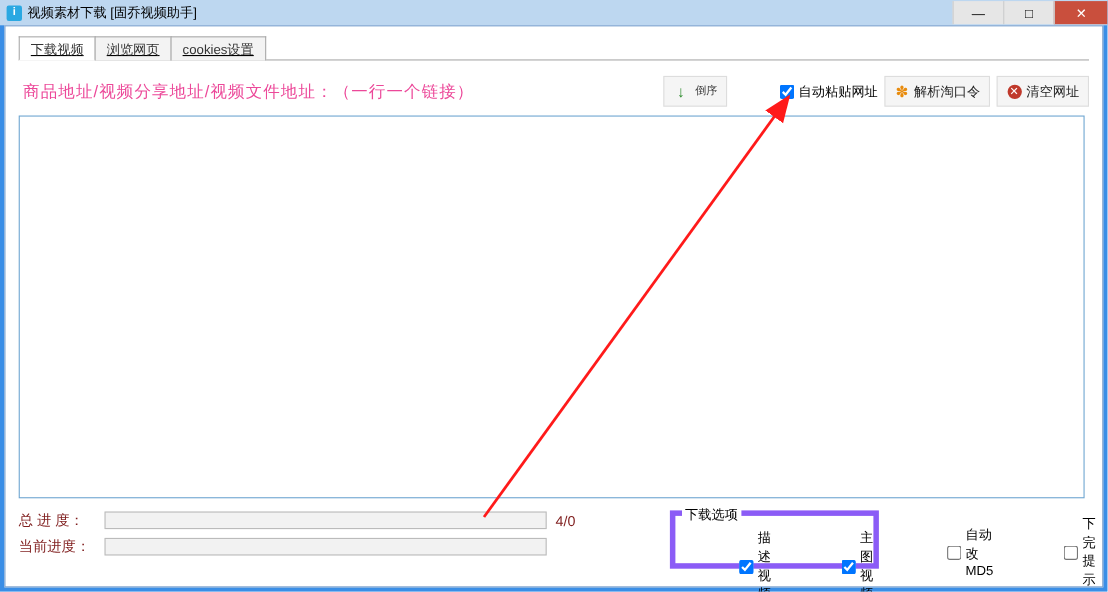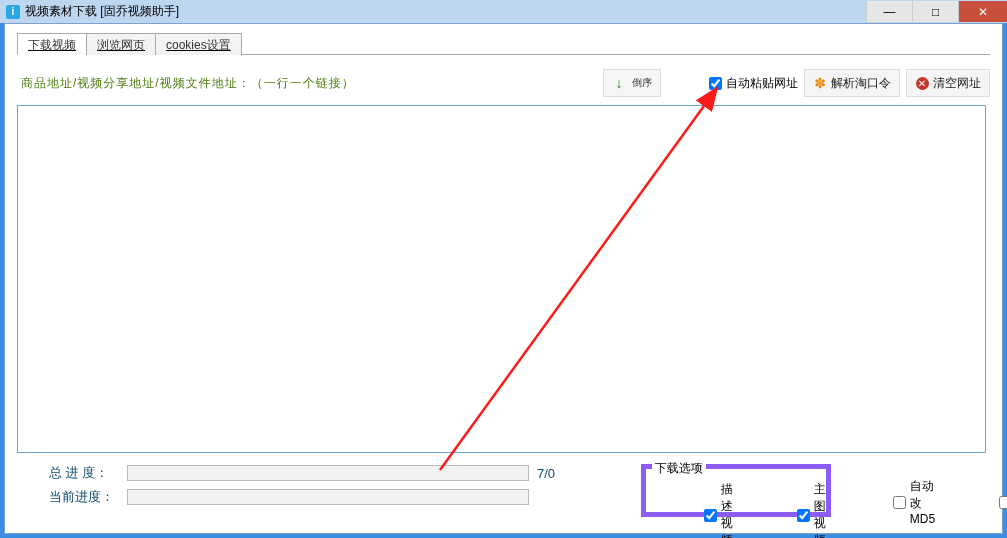--- a/index.html
+++ b/index.html
@@ -95,22 +95,22 @@
     margin: 0 12px;
     padding-top: 6px;
   }
 
   .row-top {
     display: flex;
     align-items: center;
     padding: 8px 0 8px 4px;
   }
   .addr-label {
-    font-size: 12px;
-    color: #4d7c0f;
+    font-size: 15px;
+    color: #ec4899;
     letter-spacing: 1px;
   }
   .row-top .fill { flex: 1; }
   .btn {
     display: inline-flex;
     align-items: center;
     height: 26px;
     padding: 0 8px;
     margin-left: 6px;
     background: #f5f5f5;
@@ -149,22 +149,21 @@
   }
 
   .bottom {
     margin: 8px 12px 0 12px;
     display: flex;
     align-items: flex-start;
   }
   .prog-col {
     flex: 0 0 60%;
     font-size: 13px;
-    color: #0c4a6e;
-    margin-left: 32px;
+    color: #7f1d1d;
   }
   .prog-row {
     display: flex;
     align-items: center;
     margin-bottom: 6px;
   }
   .prog-label {
     width: 68px;
     margin-right: 10px;
   }
@@ -304,21 +303,21 @@
 
       <textarea class="bigtext" style=""></textarea>
 
     </div>
 
     <div class="bottom">
       <div class="prog-col">
         <div class="prog-row">
           <span class="prog-label">总 进 度：</span>
           <div class="prog-bar"></div>
-          <span>7/0</span>
+          <span>4/0</span>
         </div>
         <div class="prog-row">
           <span class="prog-label">当前进度：</span>
           <div class="prog-bar"></div>
         </div>
       </div>
 
       <div class="dl-options">
         <span class="legend">下载选项</span>
         <div class="dl-opts-row">

